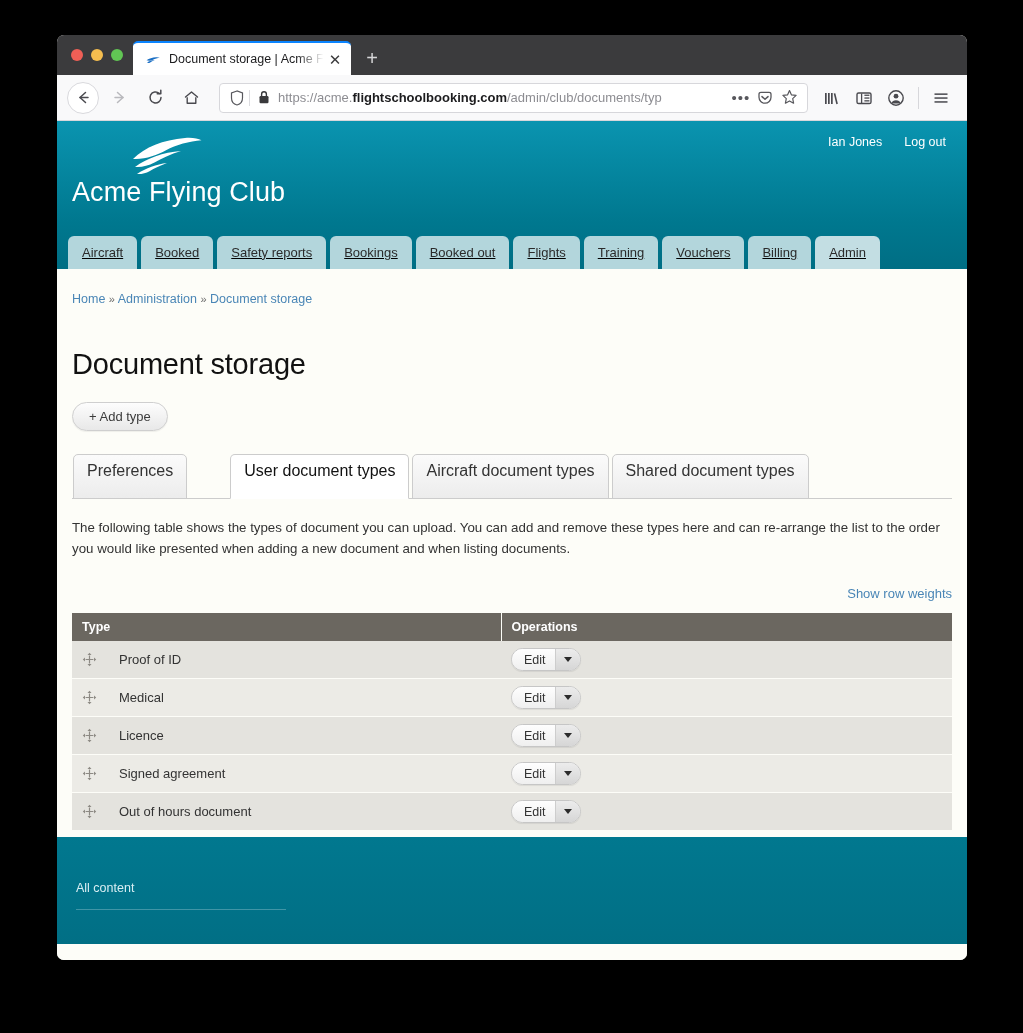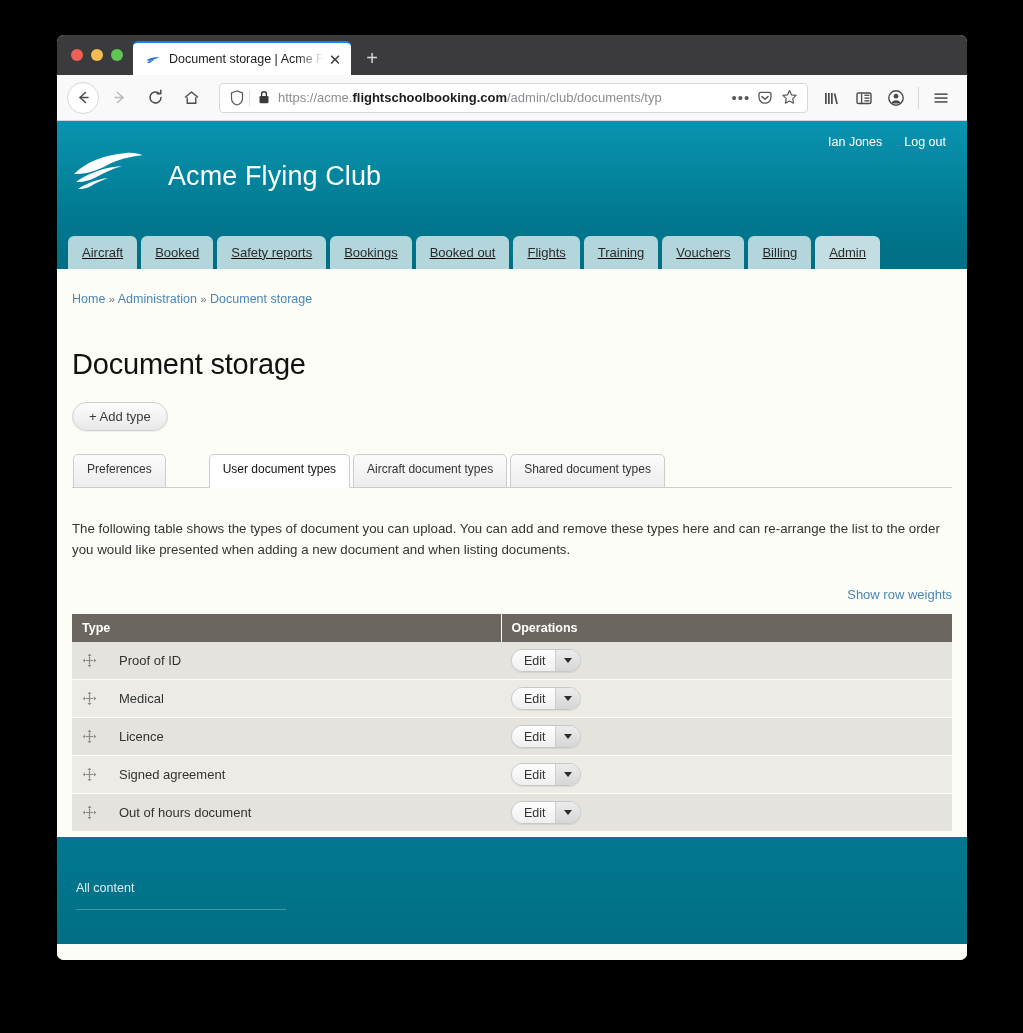--- a/index.html
+++ b/index.html
@@ -109,21 +109,21 @@
   
   .page { background: #fdfdf8; height: 839px; overflow: hidden; position: relative; }
 
   .site-header {
     height: 100px;
     background: linear-gradient(180deg, #0a94b0 0%, #00788f 100%);
     display: flex; align-items: center;
     padding: 0 16px 0 15px;
     position: relative;
   }
-  .brand { display: flex; align-items: flex-end; }
+  .brand { display: flex; align-items: center; flex-direction: column; }
   .brand-logo { width: 78px; height: 42px; margin-right: 18px; }
   .brand-name { color: #fff; font-size: 27px; letter-spacing: .1px; }
   .header-links { position: absolute; right: 21px; top: 14px; display: flex; gap: 22px; }
   .header-links a { color: #fff; font-size: 12.5px; text-decoration: none; }
 
   .navtabs {
     background: linear-gradient(180deg, #00788f 0%, #006e84 100%);
     padding: 0 0 0 11px;
     height: 48px;
     display: flex; align-items: flex-end;
@@ -168,34 +168,34 @@
     display: flex; align-items: flex-end; gap: 3px;
     margin-top: 22px;
     border-bottom: 1px solid #ccc;
     padding-left: 1px;
   }
   .subtab {
     background: linear-gradient(180deg, #fbfbfb 0%, #ececec 100%);
     border: 1px solid #ccc;
     border-bottom: 1px solid #ccc;
     border-radius: 5px 5px 0 0;
-    font-size: 12px; color: #333;
-    padding: 7px 13px 11px;
+    font-size: 16px; color: #333;
+    padding: 7px 13px 18px;
     position: relative; top: 1px;
   }
   .subtab.active {
     background: #fff;
     border-bottom-color: #fff;
     color: #111;
     margin-left: 40px;
   }
 
   .desc {
     font-size: 13.3px; color: #333; line-height: 1.56;
-    margin-top: 31px; max-width: 884px;
+    margin-top: 19px; max-width: 884px;
   }
 
   .rowweights { text-align: right; margin-top: 25px; }
   .rowweights a { font-size: 13px; color: #4a86b6; text-decoration: none; }
 
   table.dt { width: 100%; border-collapse: collapse; margin-top: 11px; }
   table.dt th {
     background: #6b6760; color: #fff;
     font-size: 12.5px; font-weight: 700;
     text-align: left; padding: 7px 10px;

